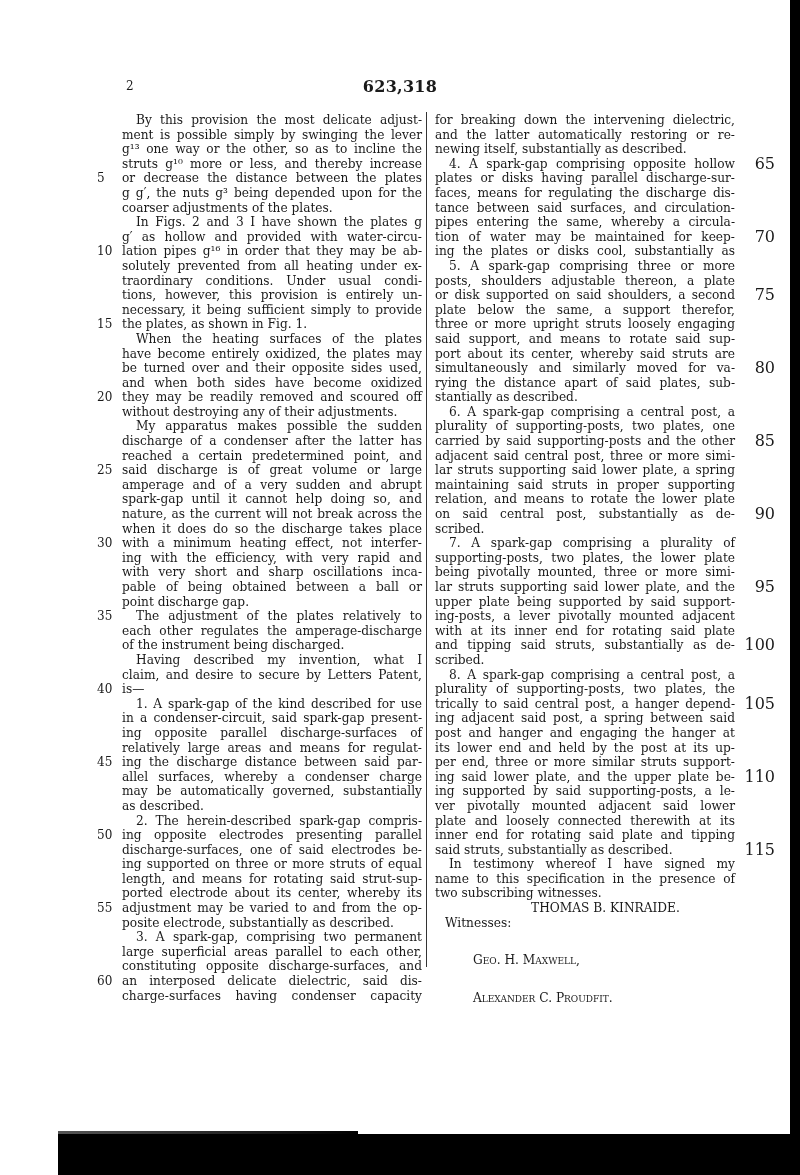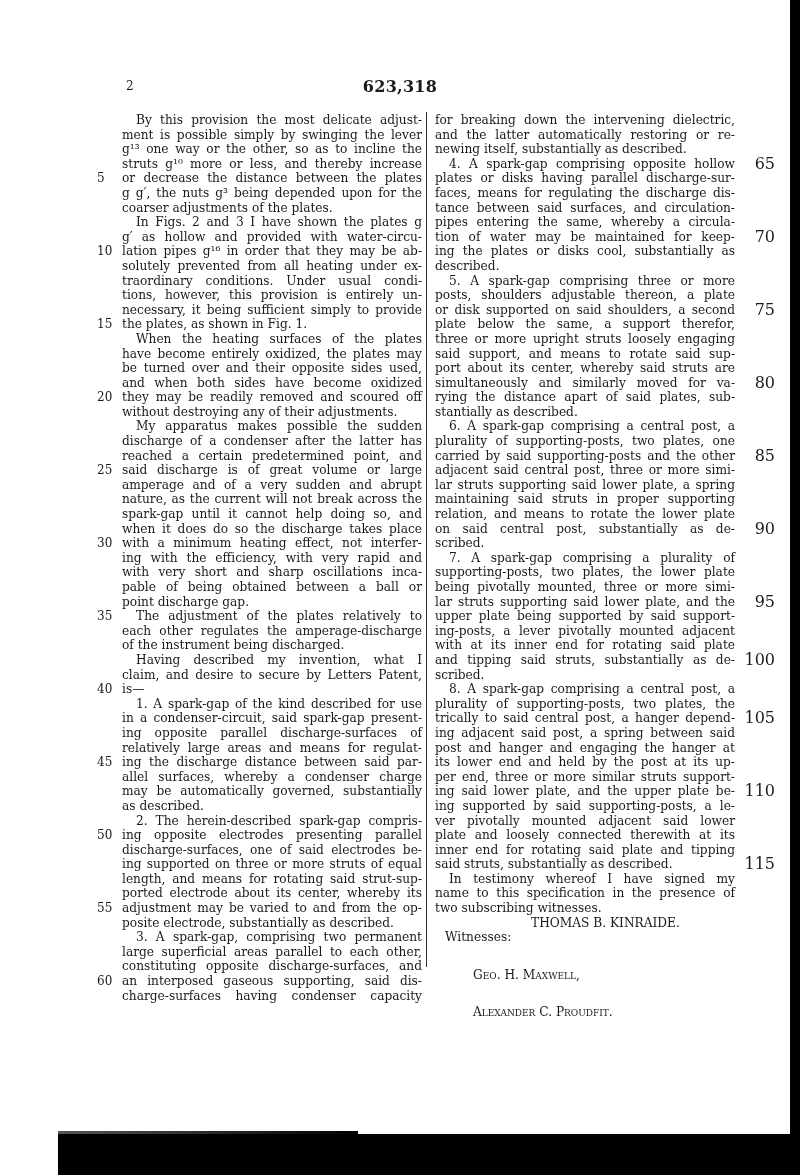--- a/index.html
+++ b/index.html
@@ -81,22 +81,22 @@
     <span class="line"><span>have become entirely oxidized, the plates may</span></span>
     <span class="line"><span>be turned over and their opposite sides used,</span></span>
     <span class="line"><span>and when both sides have become oxidized</span></span>
     <span class="line"><span>they may be readily removed and scoured off</span><span class="lnum-left">20</span></span>
     <span class="line last"><span>without destroying any of their adjustments.</span></span>
     <span class="line indent"><span>My apparatus makes possible the sudden</span></span>
     <span class="line"><span>discharge of a condenser after the latter has</span></span>
     <span class="line"><span>reached a certain predetermined point, and</span></span>
     <span class="line"><span>said discharge is of great volume or large</span><span class="lnum-left">25</span></span>
     <span class="line"><span>amperage and of a very sudden and abrupt</span></span>
+    <span class="line"><span>spark-gap until it cannot help doing so, and</span></span>
     <span class="line"><span>nature, as the current will not break across the</span></span>
-    <span class="line"><span>spark-gap until it cannot help doing so, and</span></span>
     <span class="line"><span>when it does do so the discharge takes place</span></span>
     <span class="line"><span>with a minimum heating effect, not interfer-</span><span class="lnum-left">30</span></span>
     <span class="line"><span>ing with the efficiency, with very rapid and</span></span>
     <span class="line"><span>with very short and sharp oscillations inca-</span></span>
     <span class="line"><span>pable of being obtained between a ball or</span></span>
     <span class="line last"><span>point discharge gap.</span></span>
     <span class="line indent"><span>The adjustment of the plates relatively to</span><span class="lnum-left">35</span></span>
     <span class="line"><span>each other regulates the amperage-discharge</span></span>
     <span class="line last"><span>of the instrument being discharged.</span></span>
     <span class="line indent"><span>Having described my invention, what I</span></span>
@@ -114,36 +114,35 @@
     <span class="line"><span>ing opposite electrodes presenting parallel</span><span class="lnum-left">50</span></span>
     <span class="line"><span>discharge-surfaces, one of said electrodes be-</span></span>
     <span class="line"><span>ing supported on three or more struts of equal</span></span>
     <span class="line"><span>length, and means for rotating said strut-sup-</span></span>
     <span class="line"><span>ported electrode about its center, whereby its</span></span>
     <span class="line"><span>adjustment may be varied to and from the op-</span><span class="lnum-left">55</span></span>
     <span class="line last"><span>posite electrode, substantially as described.</span></span>
     <span class="line indent"><span>3. A spark-gap, comprising two permanent</span></span>
     <span class="line"><span>large superficial areas parallel to each other,</span></span>
     <span class="line"><span>constituting opposite discharge-surfaces, and</span></span>
-    <span class="line"><span>an interposed gaseous supporting, said dis-</span><span class="lnum-left">60</span></span>
+    <span class="line"><span>an interposed delicate dielectric, said dis-</span><span class="lnum-left">60</span></span>
     <span class="line"><span>charge-surfaces having condenser capacity</span></span>
   </div>
 <div class="divider"></div>
 <div class="col col-right" id="col-right">
 <span class="line"><span>for breaking down the intervening dielectric,</span></span>
     <span class="line"><span>and the latter automatically restoring or re-</span></span>
     <span class="line last"><span>newing itself, substantially as described.</span></span>
     <span class="line indent"><span>4. A spark-gap comprising opposite hollow</span><span class="lnum-right">65</span></span>
     <span class="line"><span>plates or disks having parallel discharge-sur-</span></span>
     <span class="line"><span>faces, means for regulating the discharge dis-</span></span>
     <span class="line"><span>tance between said surfaces, and circulation-</span></span>
     <span class="line"><span>pipes entering the same, whereby a circula-</span></span>
     <span class="line"><span>tion of water may be maintained for keep-</span><span class="lnum-right">70</span></span>
     <span class="line"><span>ing the plates or disks cool, substantially as</span></span>
-    <span class="line last"><span>described.</span></span>
     <span class="line indent"><span>5. A spark-gap comprising three or more</span></span>
     <span class="line"><span>posts, shoulders adjustable thereon, a plate</span></span>
     <span class="line"><span>or disk supported on said shoulders, a second</span><span class="lnum-right">75</span></span>
     <span class="line"><span>plate below the same, a support therefor,</span></span>
     <span class="line"><span>three or more upright struts loosely engaging</span></span>
     <span class="line"><span>said support, and means to rotate said sup-</span></span>
     <span class="line"><span>port about its center, whereby said struts are</span></span>
     <span class="line"><span>simultaneously and similarly moved for va-</span><span class="lnum-right">80</span></span>
     <span class="line"><span>rying the distance apart of said plates, sub-</span></span>
     <span class="line last"><span>stantially as described.</span></span>

